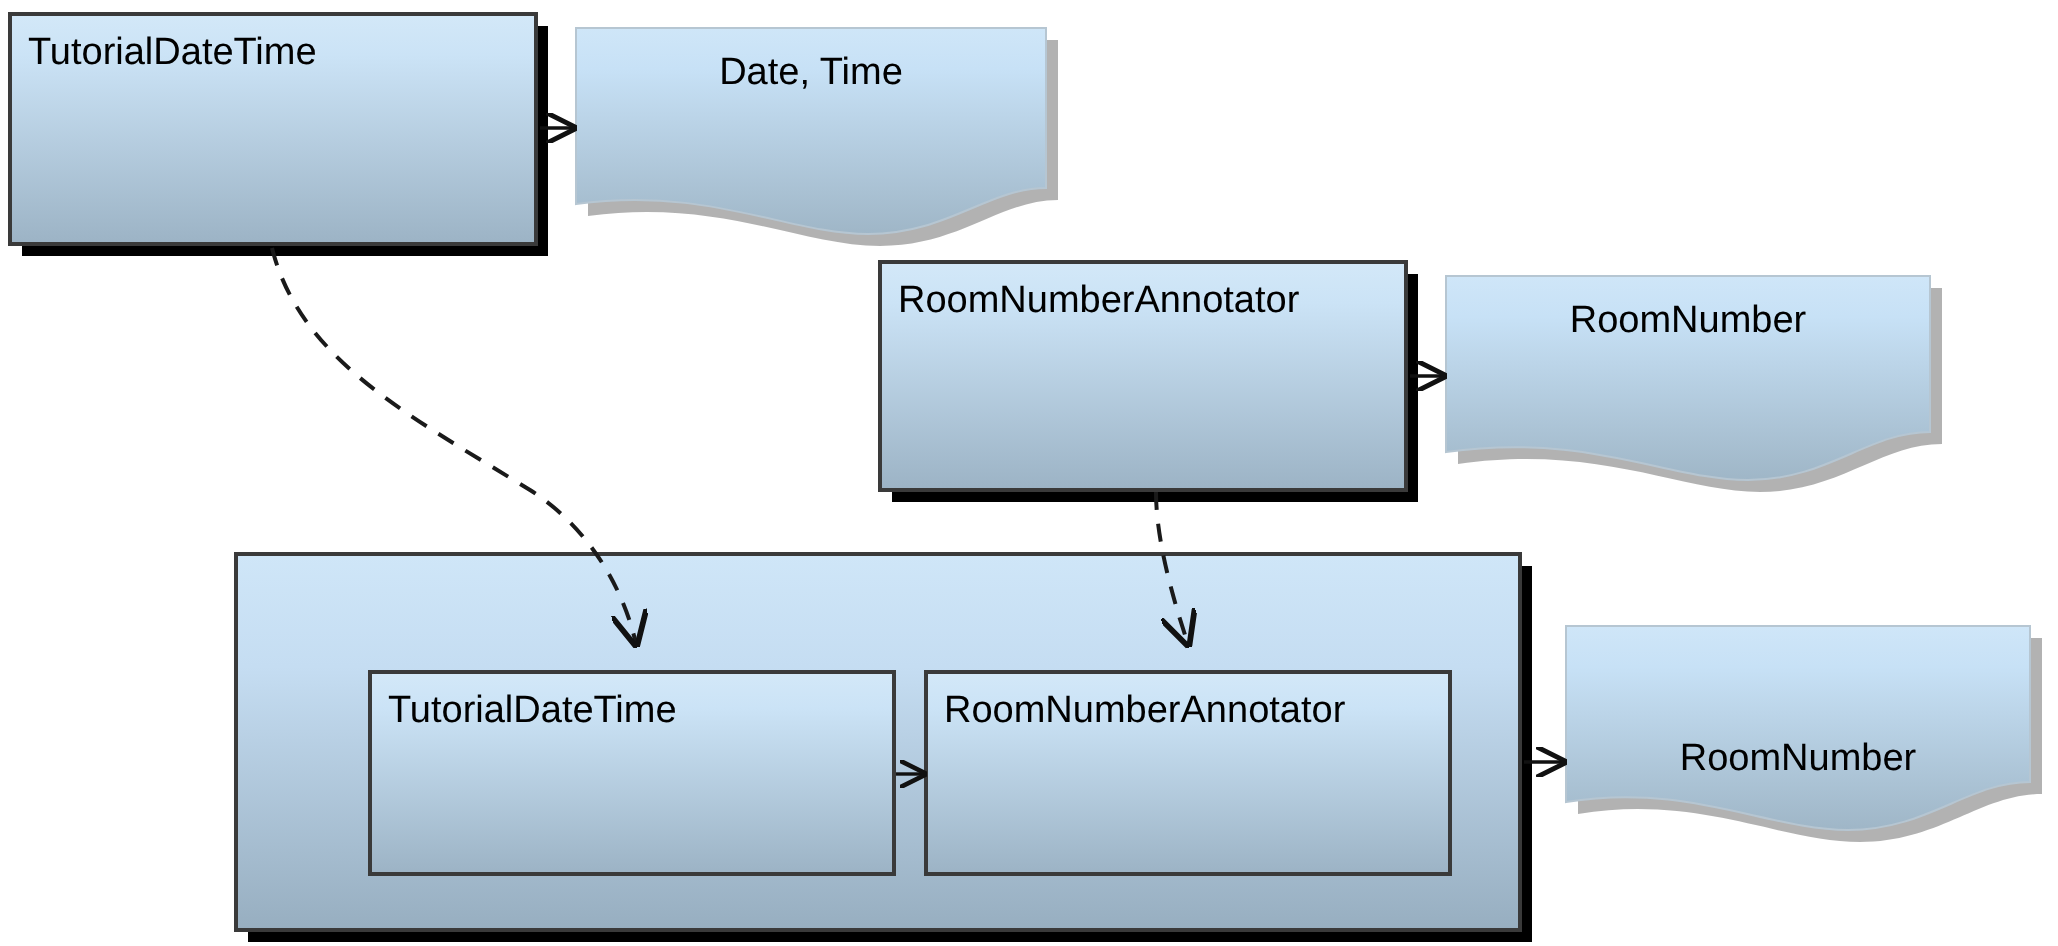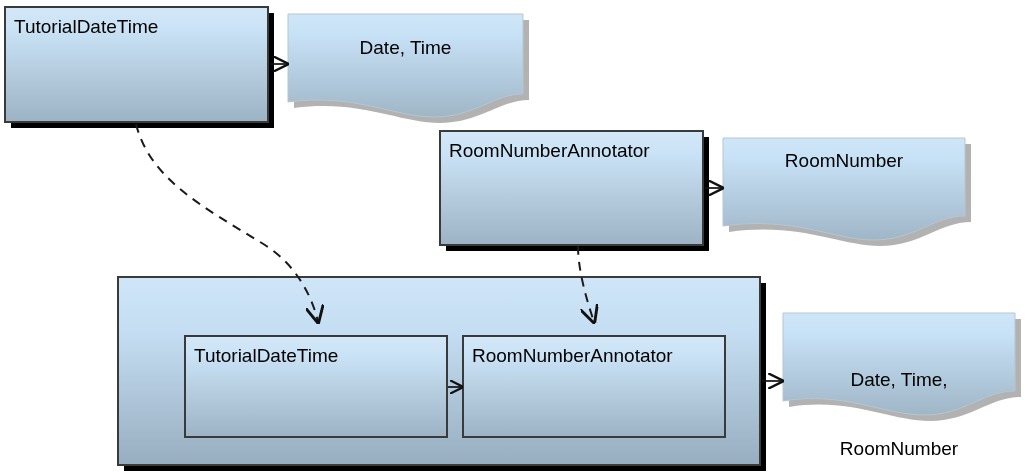--- a/index.html
+++ b/index.html
@@ -109,29 +109,28 @@
       <line x1="762" y1="381" x2="782" y2="381" stroke="#111111" stroke-width="1.7" marker-end="url(#arrowOpen)"></line>
 
       <path d="M 136,124 C 150,180 205,208 265,245 C 295,264 312,295 318,322" fill="none" stroke="#1a1a1a" stroke-width="2" stroke-dasharray="9 7" marker-end="url(#arrowOpen)"></path>
 
       <path d="M 578,246 C 578,268 585,295 594,322" fill="none" stroke="#1a1a1a" stroke-width="2" stroke-dasharray="9 7" marker-end="url(#arrowOpen)"></path>
     </g>
   </svg>
 
   <div class="node-label comp-label" style="left:14px; top:16px;">TutorialDateTime</div>
 
-  <div class="node-label doc-label" style="left:288px; top:25px; width:235px;margin-top:11px;">Date, Time</div>
+  <div class="node-label doc-label" style="left:288px; top:25px; width:235px;">Date, Time</div>
 
   <div class="node-label comp-label" style="left:449px; top:140px;">RoomNumberAnnotator</div>
 
   <div class="node-label doc-label" style="left:723px; top:149px; width:242px;">RoomNumber</div>
 
 
   <div class="node-label comp-label" style="left:194px; top:345px;">TutorialDateTime</div>
 
   <div class="node-label comp-label" style="left:472px; top:345px;">RoomNumberAnnotator</div>
 
   <div class="node-label doc-label" style="left:783px; top:322px; width:232px;">
-    <div>Date, Time,</div>
     <div>RoomNumber</div>
   </div>
 
 </div>
 
 </body></html>

